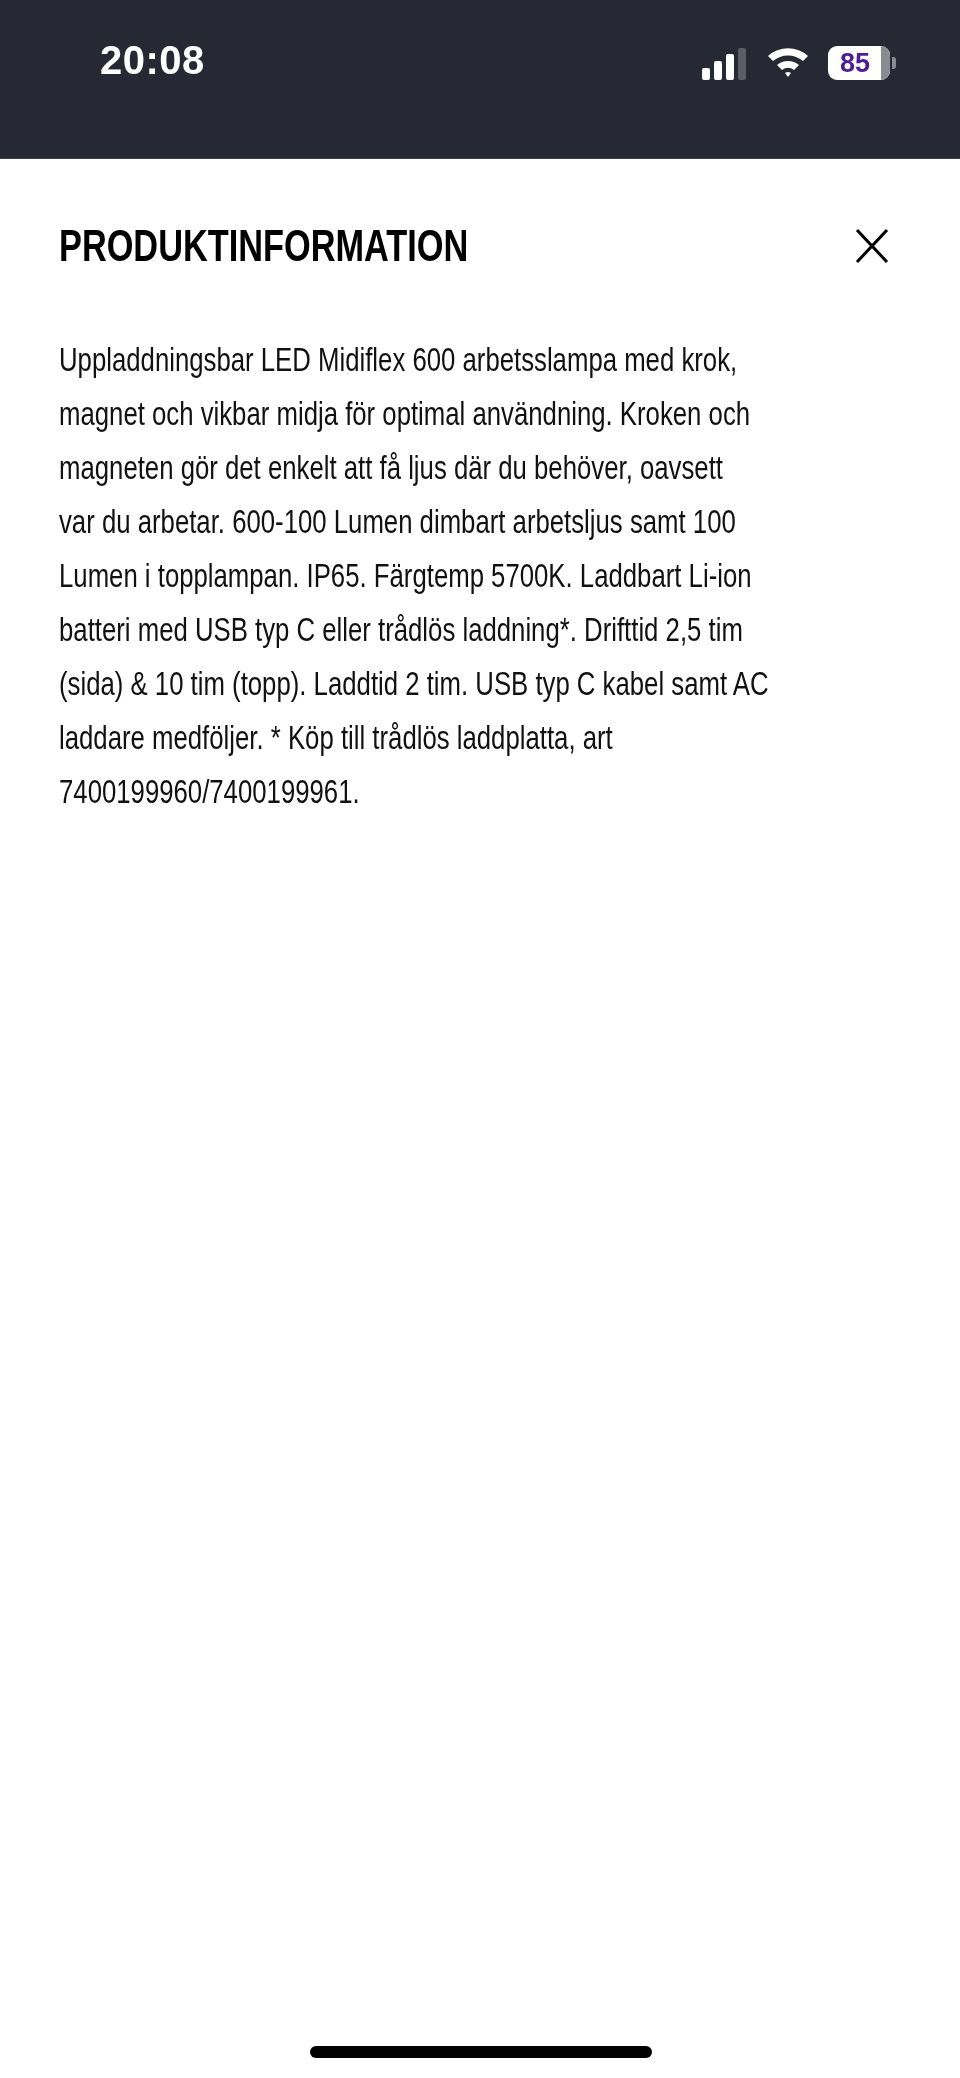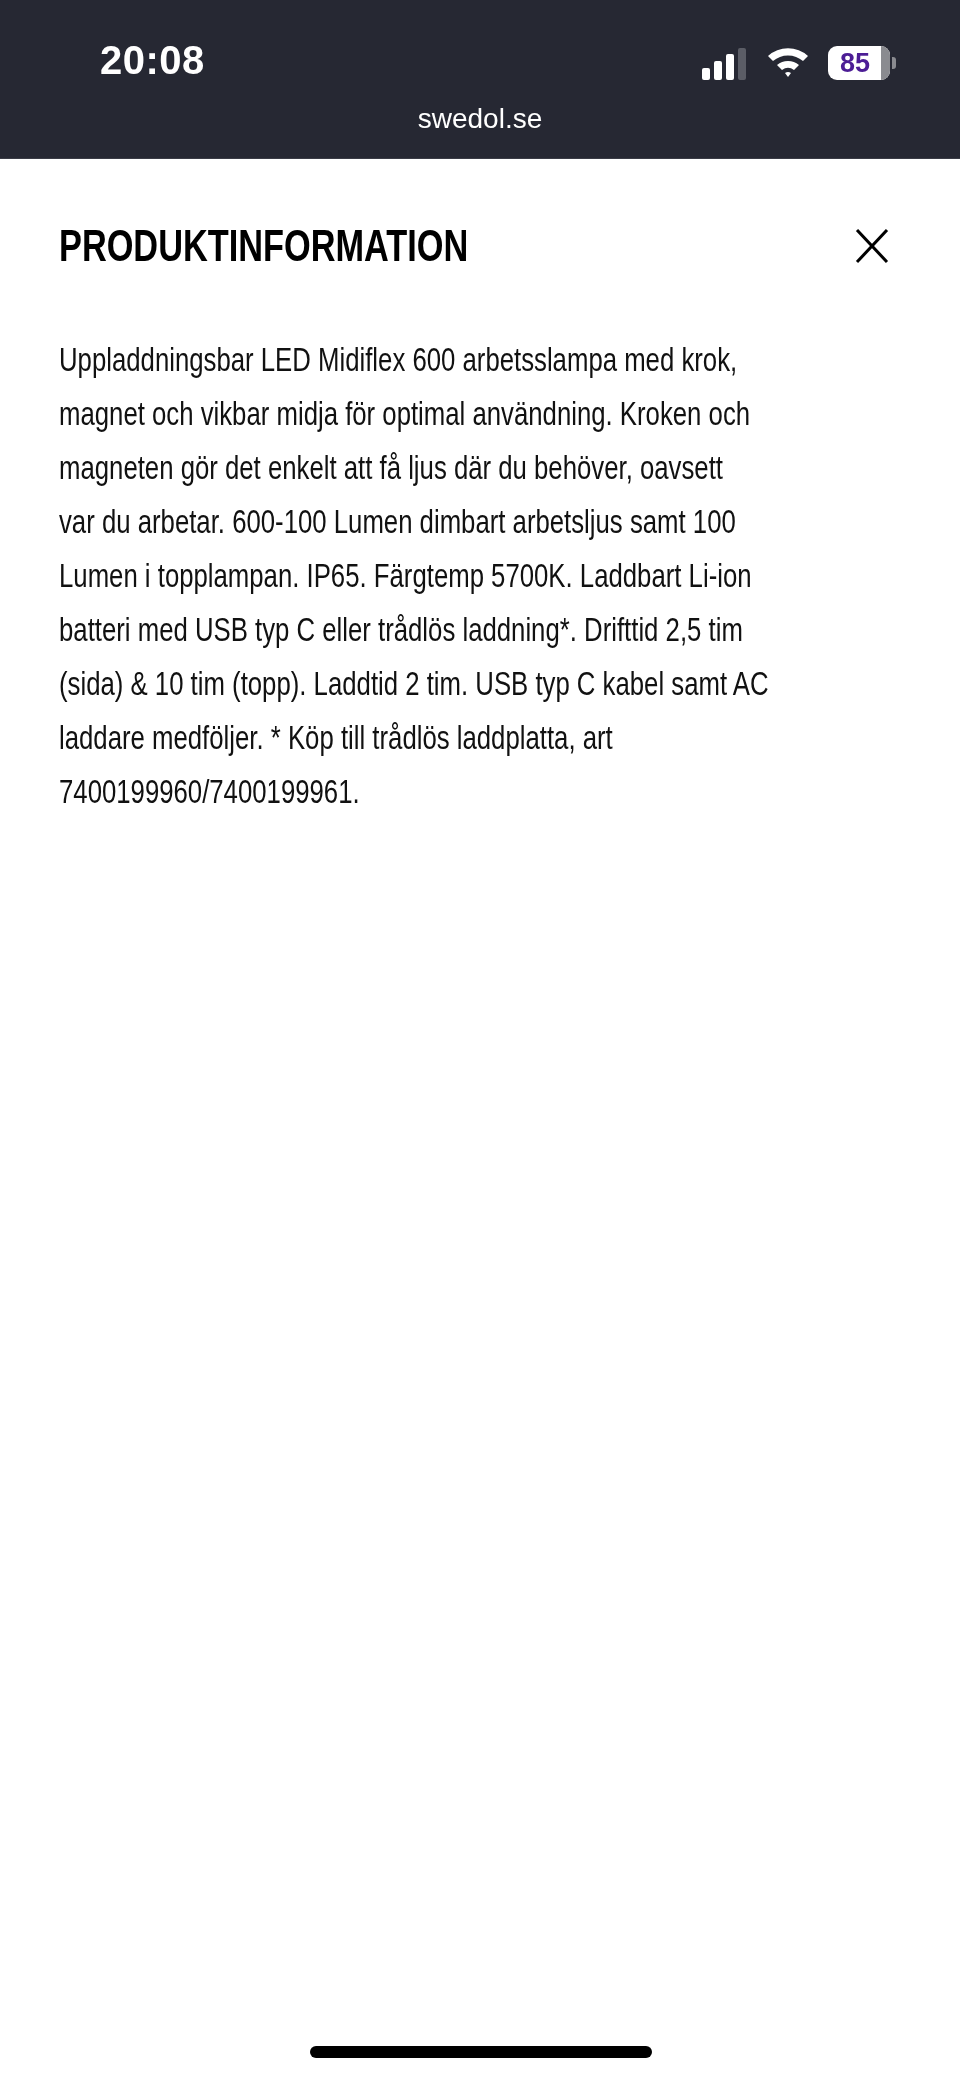--- a/index.html
+++ b/index.html
@@ -168,21 +168,20 @@
       <path d="M19 29 A5 5 0 0 1 25 29 L22 33 Z" fill="#ffffff"></path>
     </svg>
   </div>
 
   <div class="battery">
     <div class="empty"></div>
     <div class="level">85</div>
   </div>
   <div class="battery-tip"></div>
 
-  <div class="url">swedol.se</div>
 </div>
 
 <div>
   <h1 class="modal-title">PRODUKTINFORMATION</h1>
 
   <div class="close-btn">
     <svg width="44" height="44" viewBox="0 0 44 44">
       <line x1="7" y1="6" x2="37" y2="38" stroke="#000000" stroke-width="3"></line>
       <line x1="37" y1="6" x2="7" y2="38" stroke="#000000" stroke-width="3"></line>
     </svg>

